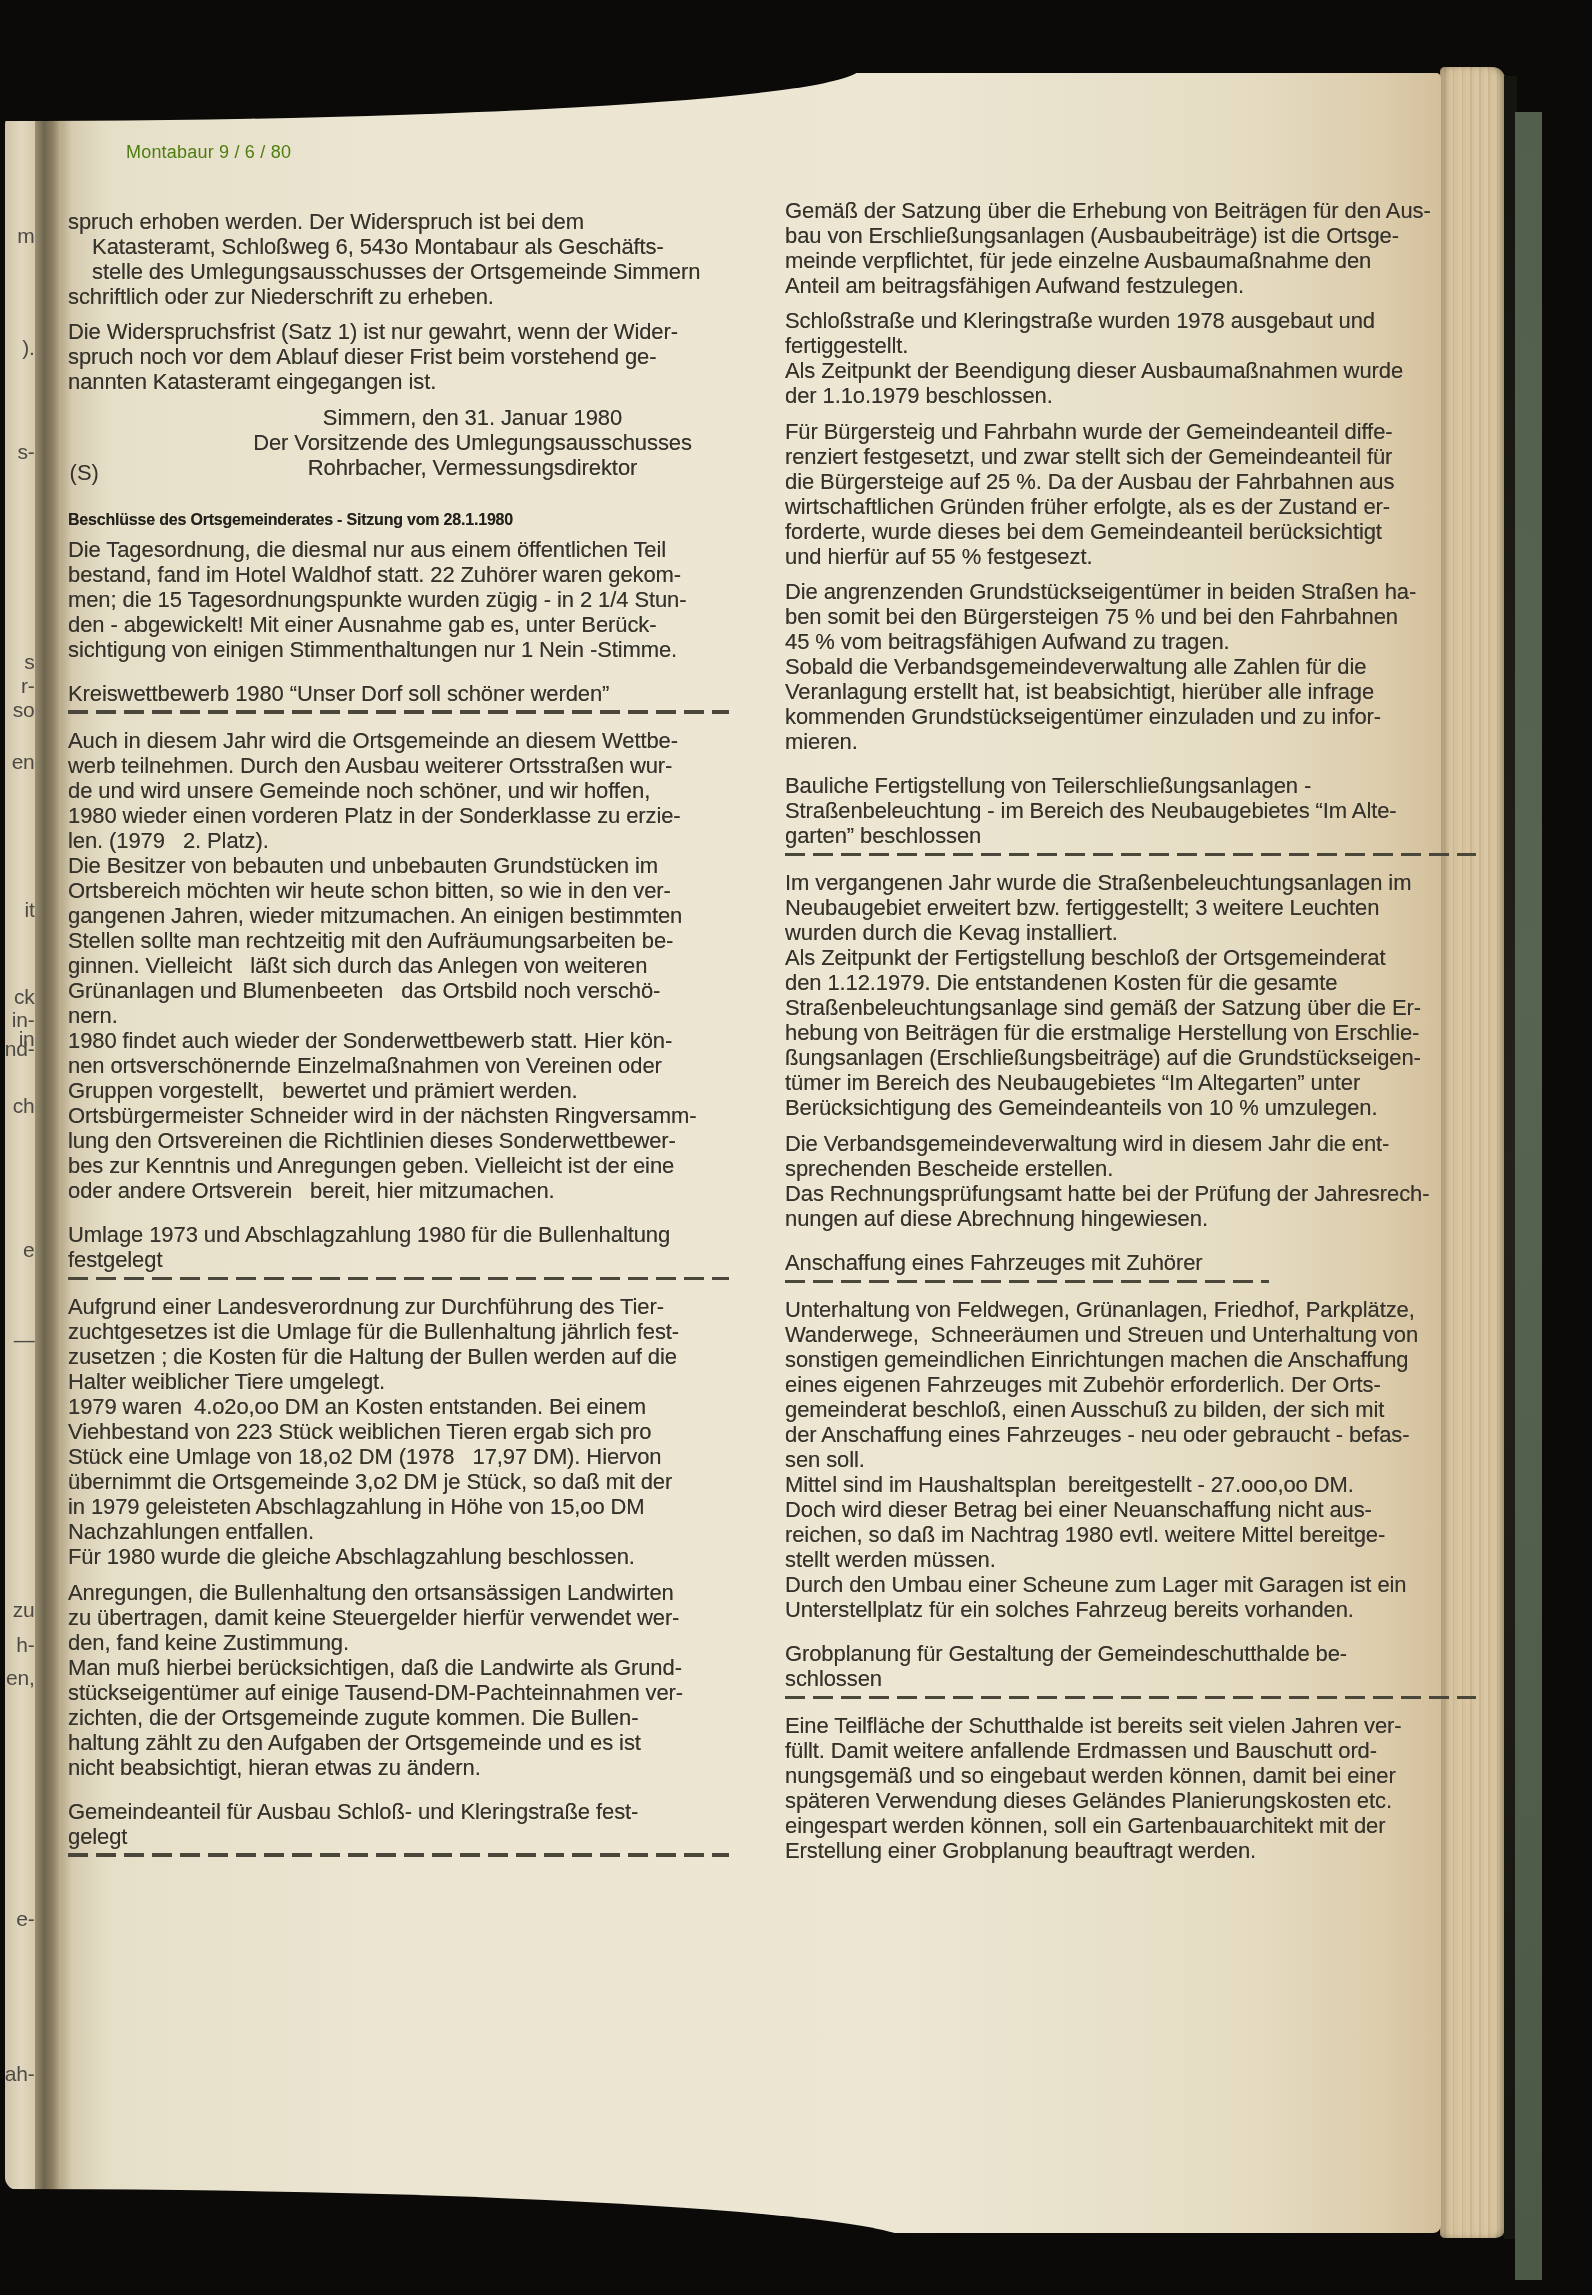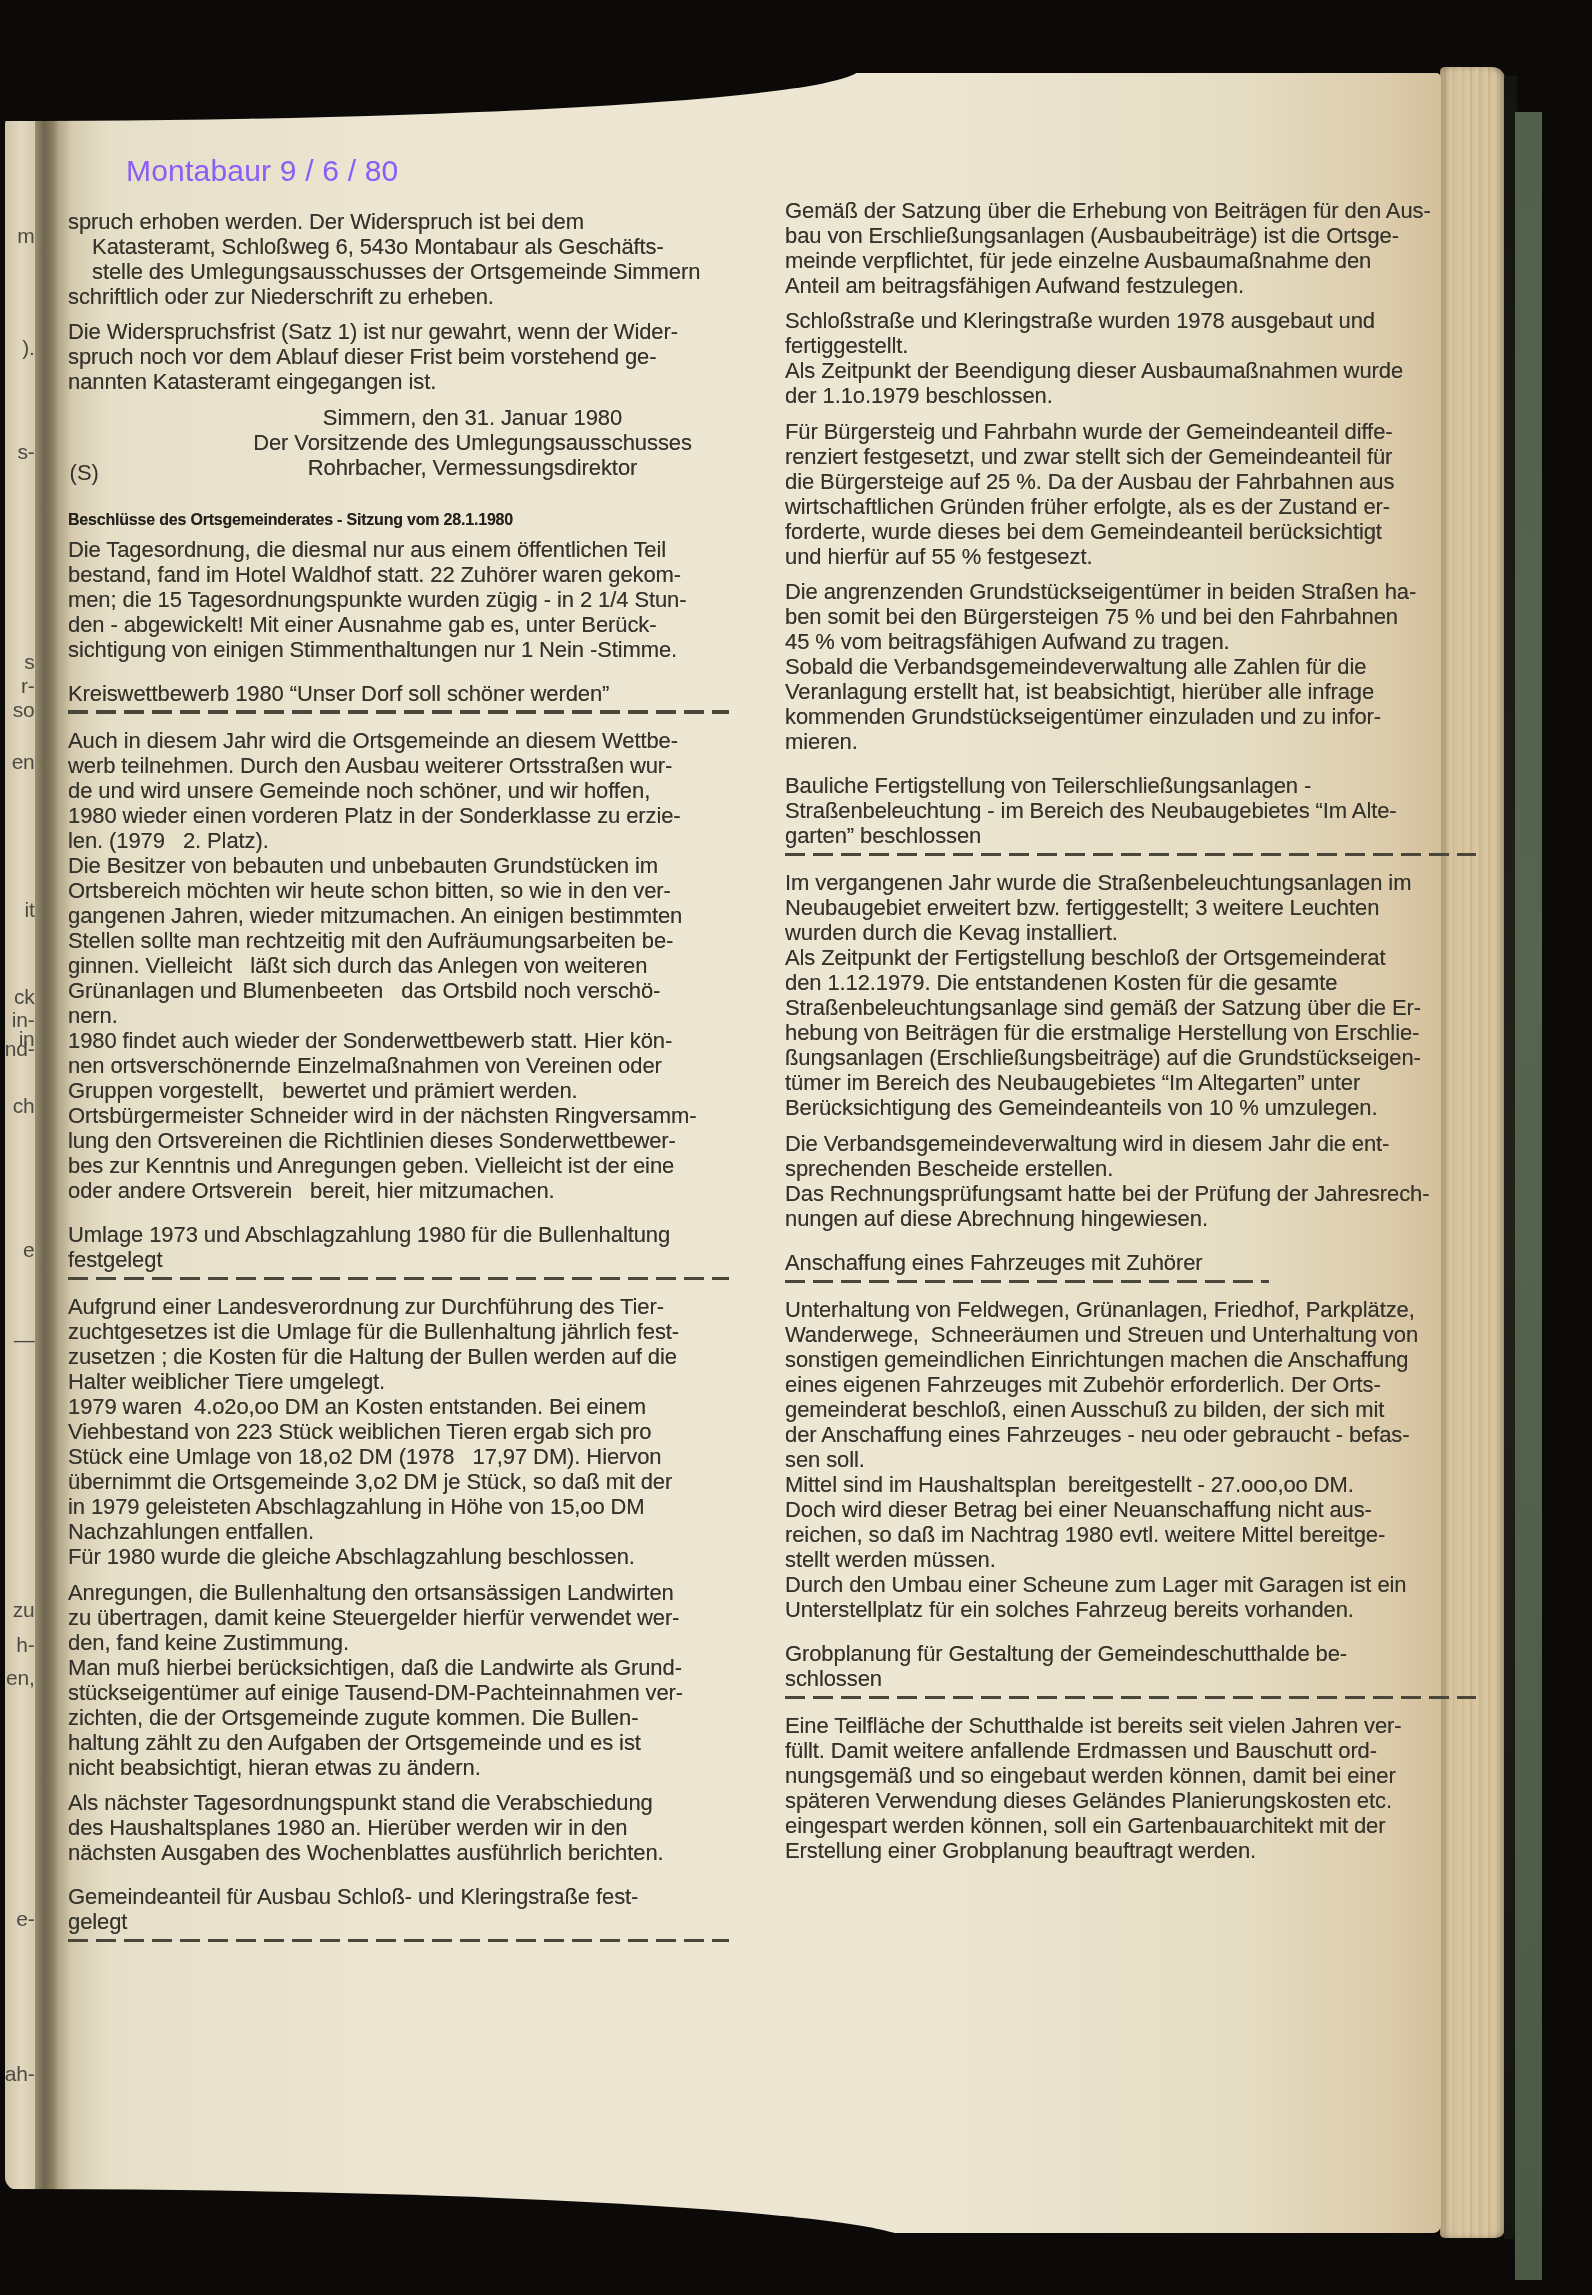--- a/index.html
+++ b/index.html
@@ -48,22 +48,22 @@
     position:absolute;left:0;top:2189px;width:916px;height:56px;
     background:#0b0a08;border-top-right-radius:100% 100%;
   }
   
   .fragment{
     position:absolute;left:1.6px;width:33px;text-align:right;
     font-size:21px;line-height:24px;color:#4c4a42;letter-spacing:-0.2px;
   }
   
   .header{
-    position:absolute;left:126px;top:154px;
-    font-size:30px;color:#8b5cf6;letter-spacing:0.2px;
+    position:absolute;left:126px;top:142px;
+    font-size:18px;color:#4d7c0f;letter-spacing:0.2px;
   }
   .col{position:absolute;}
   .col-left{left:68px;top:209px;width:661px;}
   .col-right{left:785px;top:198px;width:691px;}
   .p,.h,.sig-lines,.hb{
     white-space:pre-wrap;
     font-size:22px;line-height:25px;color:#34322b;
     letter-spacing:-0.1px;
     margin:0 0 10.4px 0;
     text-shadow:0 0 0.4px rgba(52,50,43,.55);
@@ -170,23 +170,20 @@
 Nachzahlungen entfallen.
 Für 1980 wurde die gleiche Abschlagzahlung beschlossen.</div>
   <div class="p">Anregungen, die Bullenhaltung den ortsansässigen Landwirten
 zu übertragen, damit keine Steuergelder hierfür verwendet wer-
 den, fand keine Zustimmung.
 Man muß hierbei berücksichtigen, daß die Landwirte als Grund-
 stückseigentümer auf einige Tausend-DM-Pachteinnahmen ver-
 zichten, die der Ortsgemeinde zugute kommen. Die Bullen-
 haltung zählt zu den Aufgaben der Ortsgemeinde und es ist
 nicht beabsichtigt, hieran etwas zu ändern.</div>
-  <div class="p">Als nächster Tagesordnungspunkt stand die Verabschiedung
-des Haushaltsplanes 1980 an. Hierüber werden wir in den
-nächsten Ausgaben des Wochenblattes ausführlich berichten.</div>
   <div class="h">Gemeindeanteil für Ausbau Schloß- und Kleringstraße fest-
 gelegt</div>
   <div class="dash"></div>
 </div>
 
 <div class="col col-right">
   <div class="p">Gemäß der Satzung über die Erhebung von Beiträgen für den Aus-
 bau von Erschließungsanlagen (Ausbaubeiträge) ist die Ortsge-
 meinde verpflichtet, für jede einzelne Ausbaumaßnahme den
 Anteil am beitragsfähigen Aufwand festzulegen.</div>

